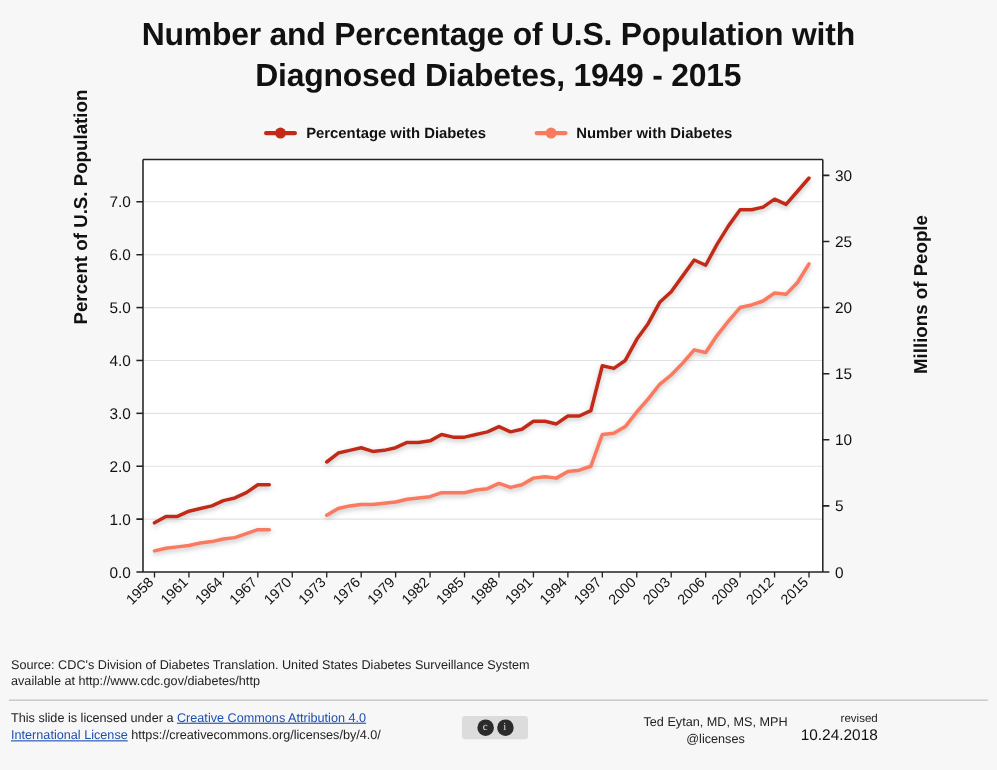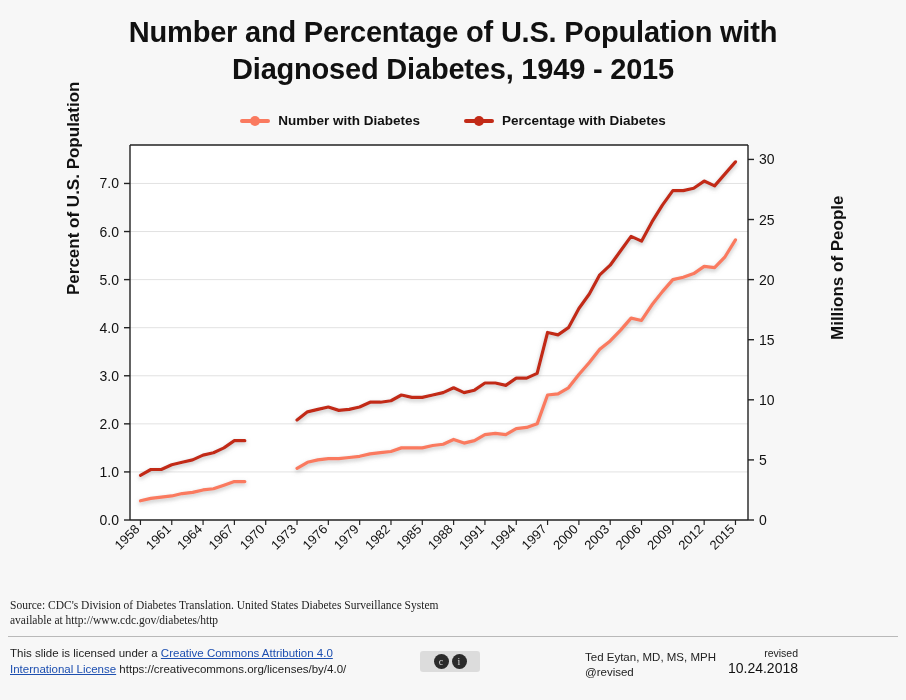--- a/index.html
+++ b/index.html
@@ -121,21 +121,20 @@
   }
 
   
   .source-block {
     position: absolute;
     left: 10px;
     top: 598px;
     font-size: 11.5px;
     color: #222222;
     line-height: 15px;
-    font-family: Liberation Serif, serif;
   }
   .footer-rule {
     position: absolute;
     left: 8px;
     top: 636px;
     width: 890px;
     height: 1px;
     background: #b9b9b9;
   }
   .license-block {
@@ -171,21 +170,21 @@
     color: #dcdcdc;
     font-size: 10px;
     line-height: 15px;
     text-align: center;
     font-family: "Liberation Serif", serif;
   }
   .credit-block {
     position: absolute;
     right: 92px;
     top: 650px;
-    text-align: left;
+    text-align: center;
     font-size: 11.5px;
     color: #222222;
     line-height: 15px;
   }
   .revised-block {
     position: absolute;
     right: 10px;
     top: 646px;
     text-align: right;
     line-height: 15px;
@@ -215,26 +214,26 @@
 
 <div class="slide">
 
   <div class="title-block">
     <div class="title-line">Number and Percentage of U.S. Population with</div>
     <div class="title-line">Diagnosed Diabetes, 1949 - 2015</div>
   </div>
 
   <div class="legend">
     <div class="legend-item">
+      <span class="legend-swatch" style="color:#c22a17"></span>
+      <span class="legend-label">Percentage with Diabetes</span>
+    </div>
+    <div class="legend-item">
       <span class="legend-swatch" style="color:#fa7a5f"></span>
       <span class="legend-label">Number with Diabetes</span>
-    </div>
-    <div class="legend-item">
-      <span class="legend-swatch" style="color:#c22a17"></span>
-      <span class="legend-label">Percentage with Diabetes</span>
     </div>
   </div>
 
   <div class="plot-wrap">
     <div class="y-left-title">Percent of U.S. Population</div>
     <div class="y-right-title">Millions of People</div>
     <svg class="chart-svg" id="chart-svg" width="906" height="420">
         <rect x="130" y="10" width="618" height="375" fill="#ffffff"></rect>
         <line x1="130" x2="748" y1="336.9230769230769" y2="336.9230769230769" stroke="#e2e2e2" stroke-width="1"></line>
         <line x1="130" x2="748" y1="288.8461538461538" y2="288.8461538461538" stroke="#e2e2e2" stroke-width="1"></line>
@@ -346,21 +345,21 @@
     <span>https://creativecommons.org/licenses/by/4.0/</span>
   </div>
 
   <div class="cc-badge">
     <span class="cc-circle">c</span>
     <span class="cc-circle">i</span>
   </div>
 
   <div class="credit-block">
     <div>Ted Eytan, MD, MS, MPH</div>
-    <div>@revised</div>
+    <div>@licenses</div>
   </div>
 
   <div class="revised-block">
     <div class="revised-label">revised</div>
     <div class="revised-date">10.24.2018</div>
   </div>
 
 </div>
 
 </body></html>

